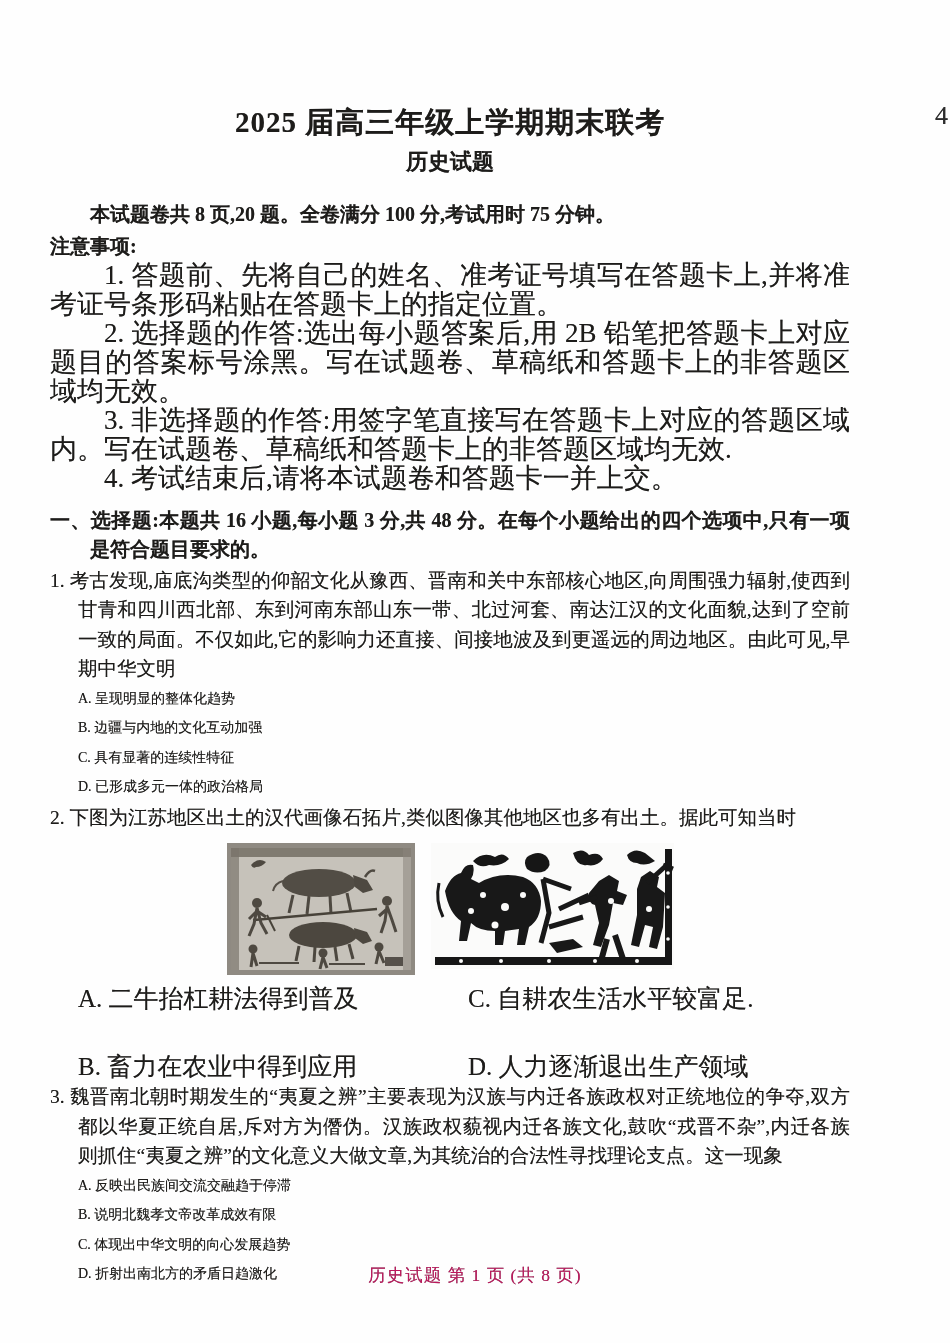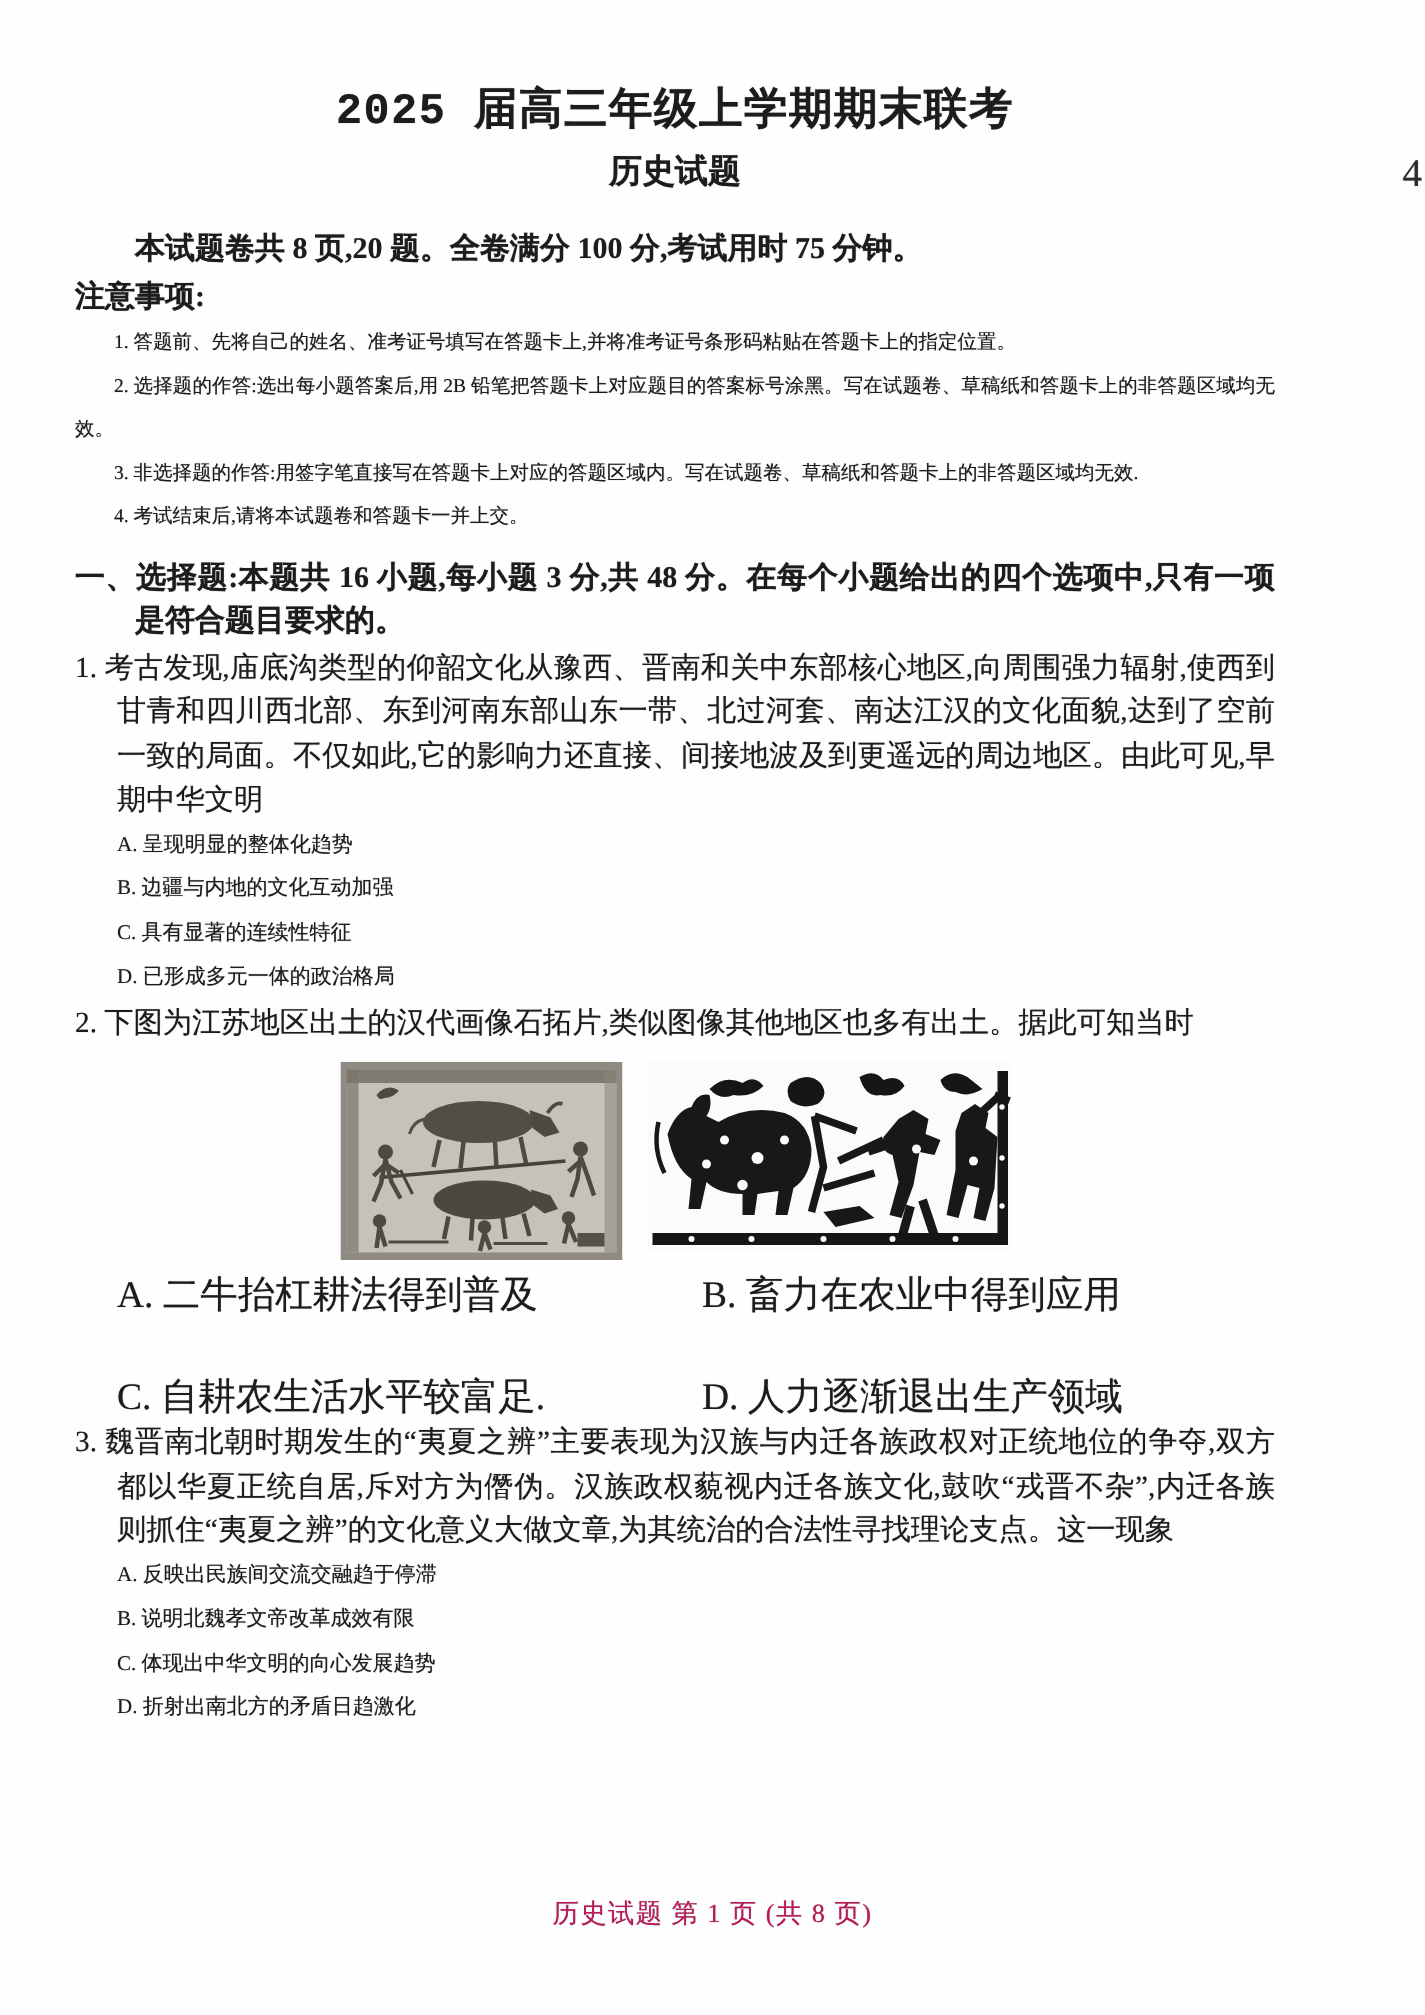--- a/index.html
+++ b/index.html
@@ -13,35 +13,34 @@
     position:relative; width:950px; height:1343px;
     background:#fefefe; overflow:hidden;
     padding:0 100px 0 50px;
     text-shadow:0 0 0.6px rgba(20,20,20,0.55);
   }
   .corner-num {
     position:absolute; top:101px; right:2px;
     font-size:26px; color:#2c2c2c;
   }
   .title {
-    text-align:center; margin-top:56px;
+    text-align:center; margin-top:104px;
     font-size:29px; font-weight:bold; letter-spacing:1px;
     line-height:1.3;
-    font-family:Liberation Mono, monospace;
   }
   .subtitle {
     text-align:center; font-size:22px; font-weight:bold; margin-top:5px;
   }
   .exam-info {
     font-size:20px; font-weight:bold; text-indent:2em; margin-top:23px;
     line-height:29px;
   }
   .notice-head { font-size:20px; font-weight:bold; margin-top:3px; line-height:29px; }
   .notice {
-    font-size:13px; line-height:29px; text-indent:2em;
+    font-size:27px; line-height:29px; text-indent:2em;
     text-align:justify;
   }
   .section-head {
     font-size:20px; font-weight:bold; line-height:29.5px;
     padding-left:2em; text-indent:-2em; margin-top:13px; text-align:justify;
   }
   .question { margin-top:1px; }
   .stem {
     font-size:19.5px; line-height:29.5px;
     padding-left:28px; text-indent:-28px; text-align:justify;
@@ -176,22 +175,22 @@
 
         <rect x="234" y="6" width="7" height="116" fill="#161616"></rect>
         <circle cx="237" cy="30" r="1.8" fill="#fbfbfa"></circle>
         <circle cx="237" cy="64" r="1.8" fill="#fbfbfa"></circle>
         <circle cx="237" cy="96" r="1.8" fill="#fbfbfa"></circle>
       </svg>
     </div>
 
     <div class="options-grid">
       <div>A. 二牛抬杠耕法得到普及</div>
+      <div>C. 自耕农生活水平较富足.</div>
       <div>B. 畜力在农业中得到应用</div>
-      <div>C. 自耕农生活水平较富足.</div>
       <div>D. 人力逐渐退出生产领域</div>
     </div>
   </div>
 
   <div class="question">
     <p class="stem"><span>3.</span> <span>魏晋南北朝时期发生的“夷夏之辨”主要表现为汉族与内迁各族政权对正统地位的争夺,双方都以华夏正统自居,斥对方为僭伪。汉族政权藐视内迁各族文化,鼓吹“戎晋不杂”,内迁各族则抓住“夷夏之辨”的文化意义大做文章,为其统治的合法性寻找理论支点。这一现象</span></p>
     <div class="option">A. 反映出民族间交流交融趋于停滞</div>
     <div class="option">B. 说明北魏孝文帝改革成效有限</div>
     <div class="option">C. 体现出中华文明的向心发展趋势</div>
     <div class="option">D. 折射出南北方的矛盾日趋激化</div>

